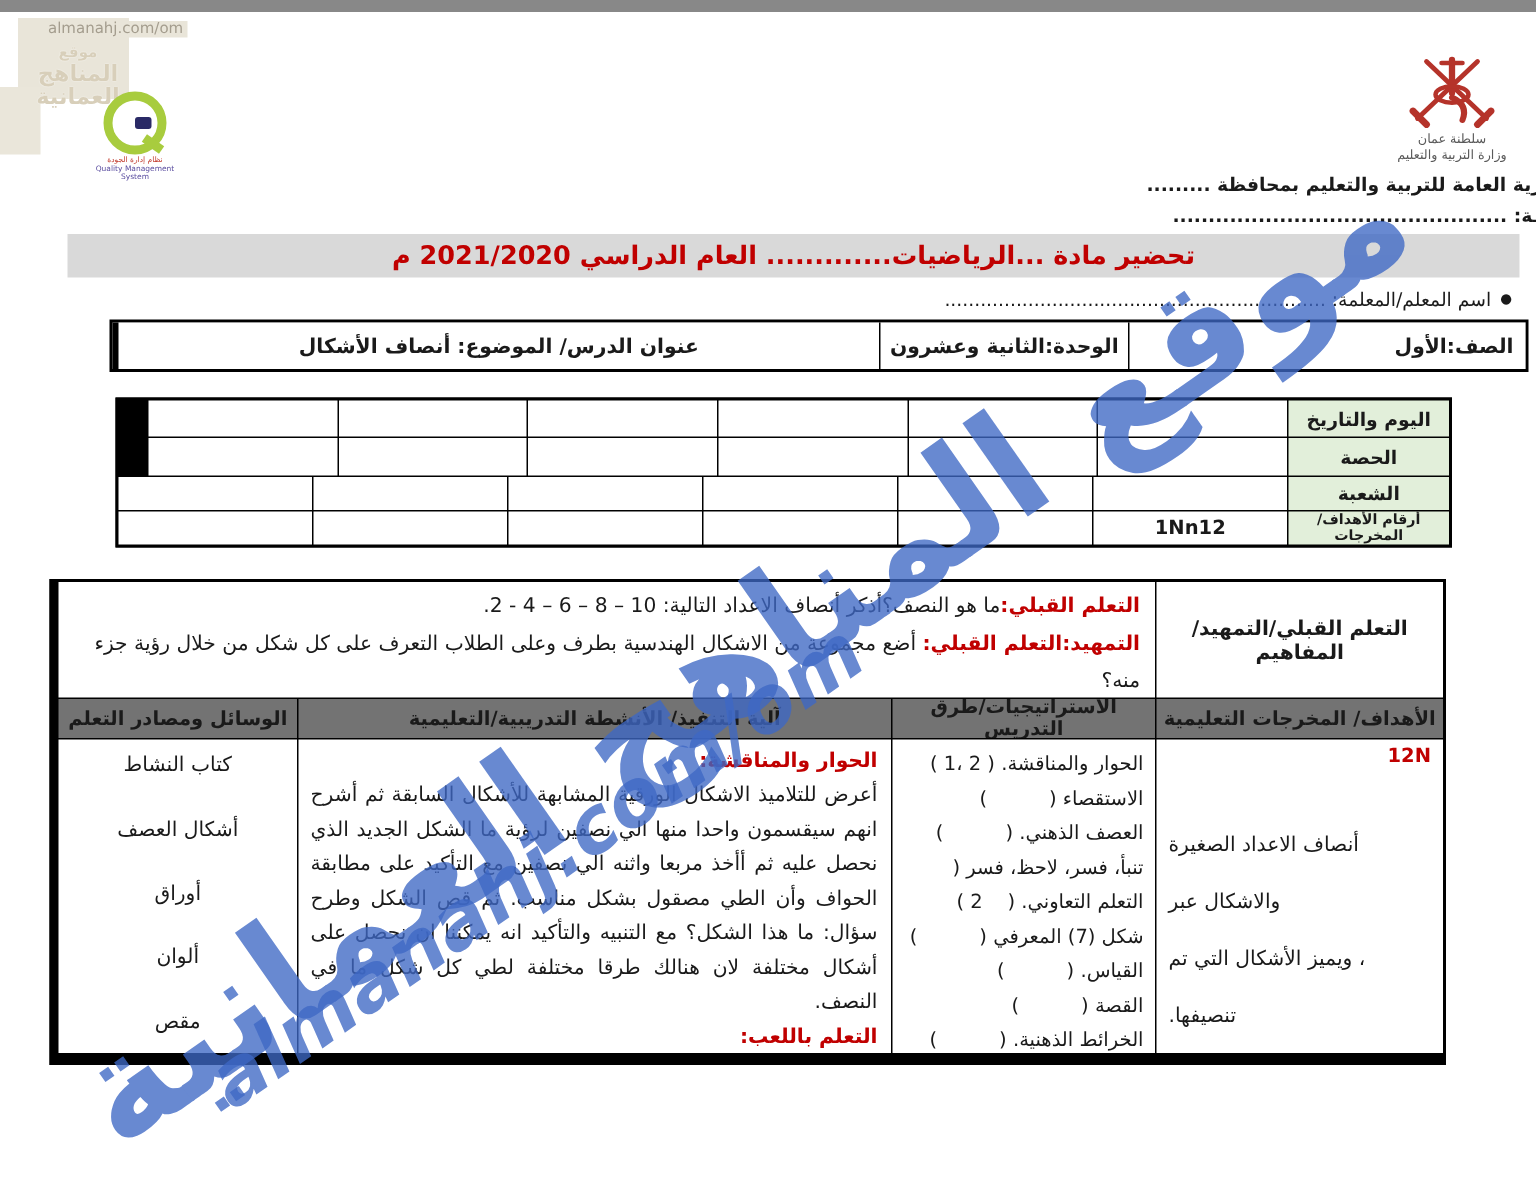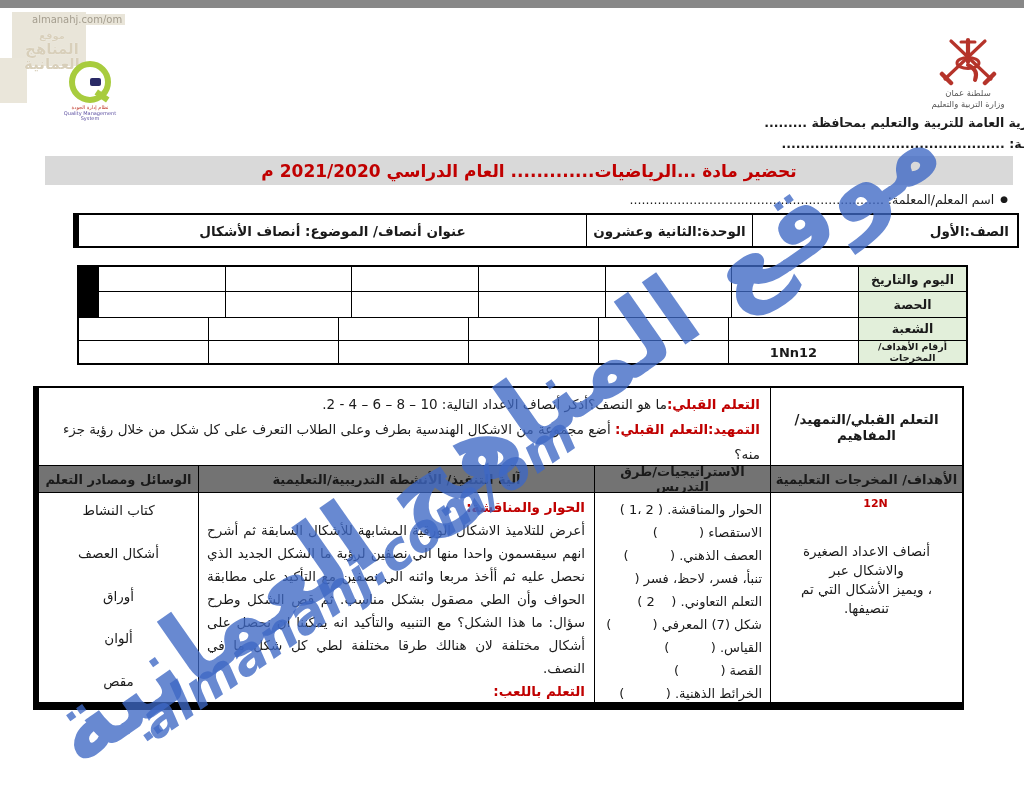--- a/index.html
+++ b/index.html
@@ -53,22 +53,22 @@
   
   .plan{left:33px;top:378px;width:927px;height:320px;}
   .plan .row1{grid-template-columns:191px 731px;height:77px;}
   .plan .row2{grid-template-columns:191px 175px 395px 159px;height:26px;}
   .plan .row3{grid-template-columns:191px 175px 395px 159px;height:209px;}
   .peach{background:#737373;font-weight:bold;font-size:13px;}
   .intro-hdr{font-weight:bold;font-size:13.5px;text-align:center;}
   .intro-cell{padding:4px 10px 0 6px;font-size:13.5px;line-height:25px;}
   .red{color:#c00000;font-weight:bold;}
   .obj-cell{display:block;padding:4px 8px;font-size:13.5px;}
-  .obj-code{text-align:center;direction:ltr;padding-left:18px;color:#c00000;font-weight:bold;font-size:11px;}
-  .obj-lines{margin-top:32px;text-align:center;line-height:19px;}
+  .obj-code{text-align:right;direction:ltr;padding-left:18px;color:#c00000;font-weight:bold;font-size:13px;}
+  .obj-lines{margin-top:32px;text-align:left;line-height:38px;}
   .strat-cell{display:block;padding:5px 8px 0 6px;font-size:13px;line-height:23px;}
   .strat-row{text-align:right;white-space:nowrap;}
   .strat-mark{direction:ltr;unicode-bidi:isolate;}
   .act-cell{display:block;padding:3px 9px 0 8px;font-size:13.5px;line-height:23px;}
   .act-h{color:#c00000;font-weight:bold;text-align:right;}
   .act-p{text-align:justify;text-align-last:right;}
   .res-cell{display:flex;flex-direction:column;justify-content:space-between;align-items:center;
     padding:9px 4px 13px 4px;font-size:13.5px;}
   
   .wm-big{position:absolute;left:-10px;top:362px;width:1030px;text-align:center;
@@ -123,21 +123,21 @@
   <div class="band">
     <span>تحضير مادة ...الرياضيات............. العام الدراسي 2021/2020 م</span>
   </div>
 
   <div class="teacher-line"><span class="bullet">●</span><span>اسم المعلم/المعلمة: ................................................................</span></div>
 
   <div class="blk info-table">
     <div class="row" style="height:100%;">
       <div class="cell c-right">الصف:الأول</div>
       <div class="cell c-center">الوحدة:الثانية وعشرون</div>
-      <div class="cell c-center">عنوان أنصاف/ الموضوع: أنصاف الأشكال</div>
+      <div class="cell c-center">عنوان الدرس/ الموضوع: أنصاف الأشكال</div>
     </div>
   </div>
 
   <div class="blk sched">
     <div class="row r25">
       <div class="cell c-center green hdr">اليوم والتاريخ</div>
       <div class="cell"></div>
       <div class="cell"></div>
       <div class="cell"></div>
       <div class="cell"></div>

